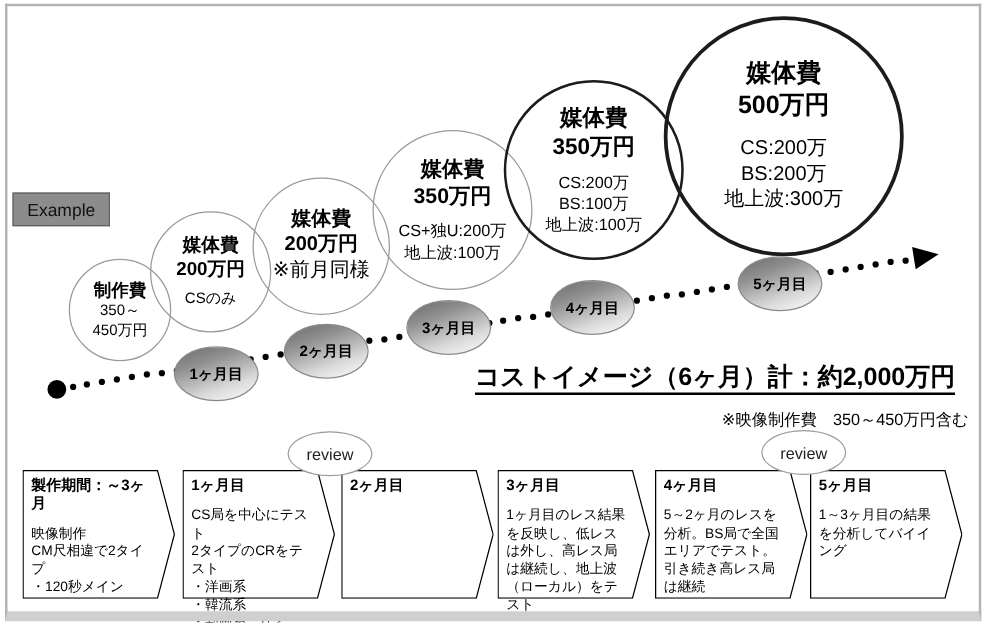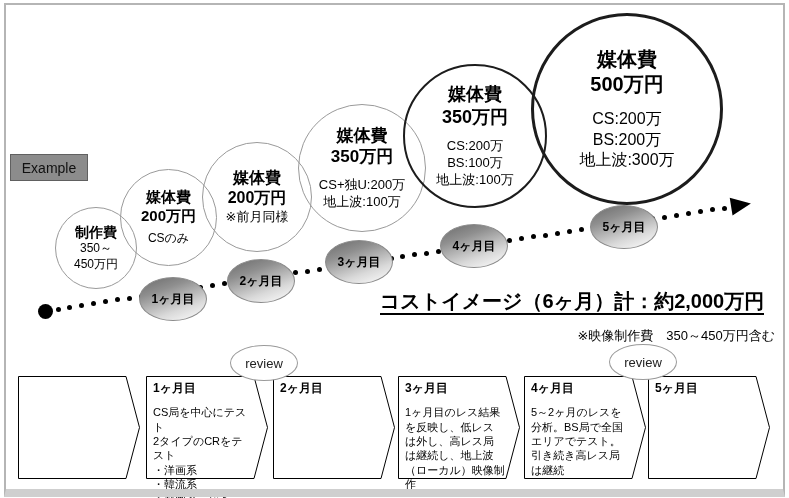--- a/index.html
+++ b/index.html
@@ -19,21 +19,21 @@
           text-align:center;}
   .bubble .b-title{font-weight:bold;white-space:pre-line;line-height:1.25;}
   .bubble .b-details{white-space:pre-line;line-height:1.3;}
   .thin{border:1px solid #9a9a9a;}
   .bold{border:2px solid #1c1c1c;}
   .c1{left:55px;top:207px;width:80px;height:80px;}
   .c1 .b-title{font-size:14px;} .c1 .b-details{font-size:12px;}
   .c2{left:120px;top:169px;width:95px;height:95px;}
   .c2 .b-title{font-size:15px;} .c2 .b-details{font-size:12px;margin-top:6px;text-align:right;}
   .c3{left:202px;top:142px;width:108px;height:108px;}
-  .c3 .b-title{font-size:16px;} .c3 .b-details{font-size:13px;margin-top:1px;}
+  .c3 .b-title{font-size:16px;} .c3 .b-details{font-size:16px;margin-top:1px;}
   .c4{left:298px;top:104px;width:126px;height:126px;}
   .c4 .b-title{font-size:17px;} .c4 .b-details{font-size:13px;margin-top:10px;}
   .c5{left:403px;top:64px;width:140px;height:140px;}
   .c5 .b-title{font-size:18px;} .c5 .b-details{font-size:13px;margin-top:10px;}
   .c6{left:531px;top:13px;width:186px;height:186px;border-width:3px;}
   .c6 .b-title{font-size:20px;} .c6 .b-details{font-size:16px;margin-top:12px;}
   
   .dot{position:absolute;width:5px;height:5px;border-radius:50%;background:#000;z-index:1;}
   .start-dot{position:absolute;left:38px;top:304px;width:15px;height:15px;
              border-radius:50%;background:#000;z-index:1;}
@@ -199,20 +199,26 @@
   <span>review</span>
 </div>
 <div class="review r2">
   <span>review</span>
 </div>
 
 <div class="step s0">
   <svg viewBox="0 0 122 103" preserveAspectRatio="none">
     <polygon points="0.5,0.5 108,0.5 121.5,51.5 108,102.5 0.5,102.5" fill="#ffffff" stroke="#000000" stroke-width="1"></polygon>
   </svg>
+  <div class="s-text">
+    <div class="s-header">製作期間：～3ヶ月</div>
+    <div class="s-body">映像制作
+CM尺相違で2タイプ
+・120秒メイン</div>
+  </div>
 </div>
 <div class="step s1">
   <svg viewBox="0 0 122 103" preserveAspectRatio="none">
     <polygon points="0.5,0.5 108,0.5 121.5,51.5 108,102.5 0.5,102.5" fill="#ffffff" stroke="#000000" stroke-width="1"></polygon>
   </svg>
   <div class="s-text">
     <div class="s-header">1ヶ月目</div>
     <div class="s-body">CS局を中心にテスト
 2タイプのCRをテスト
 ・洋画系
@@ -227,32 +233,33 @@
   <div class="s-text">
     <div class="s-header">2ヶ月目</div>
   </div>
 </div>
 <div class="step s3">
   <svg viewBox="0 0 122 103" preserveAspectRatio="none">
     <polygon points="0.5,0.5 108,0.5 121.5,51.5 108,102.5 0.5,102.5" fill="#ffffff" stroke="#000000" stroke-width="1"></polygon>
   </svg>
   <div class="s-text">
     <div class="s-header">3ヶ月目</div>
-    <div class="s-body">1ヶ月目のレス結果を反映し、低レスは外し、高レス局は継続し、地上波（ローカル）映像制作</div>
+    <div class="s-body">1ヶ月目のレス結果を反映し、低レスは外し、高レス局は継続し、地上波（ローカル）をテスト</div>
   </div>
 </div>
 <div class="step s4">
   <svg viewBox="0 0 122 103" preserveAspectRatio="none">
     <polygon points="0.5,0.5 108,0.5 121.5,51.5 108,102.5 0.5,102.5" fill="#ffffff" stroke="#000000" stroke-width="1"></polygon>
   </svg>
   <div class="s-text">
     <div class="s-header">4ヶ月目</div>
     <div class="s-body">5～2ヶ月のレスを分析。BS局で全国エリアでテスト。引き続き高レス局は継続</div>
   </div>
 </div>
 <div class="step s5">
   <svg viewBox="0 0 122 103" preserveAspectRatio="none">
     <polygon points="0.5,0.5 108,0.5 121.5,51.5 108,102.5 0.5,102.5" fill="#ffffff" stroke="#000000" stroke-width="1"></polygon>
   </svg>
   <div class="s-text">
     <div class="s-header">5ヶ月目</div>
+    <div class="s-body">1～3ヶ月目の結果を分析してバイイング</div>
   </div>
 </div>
 
 </body></html>

